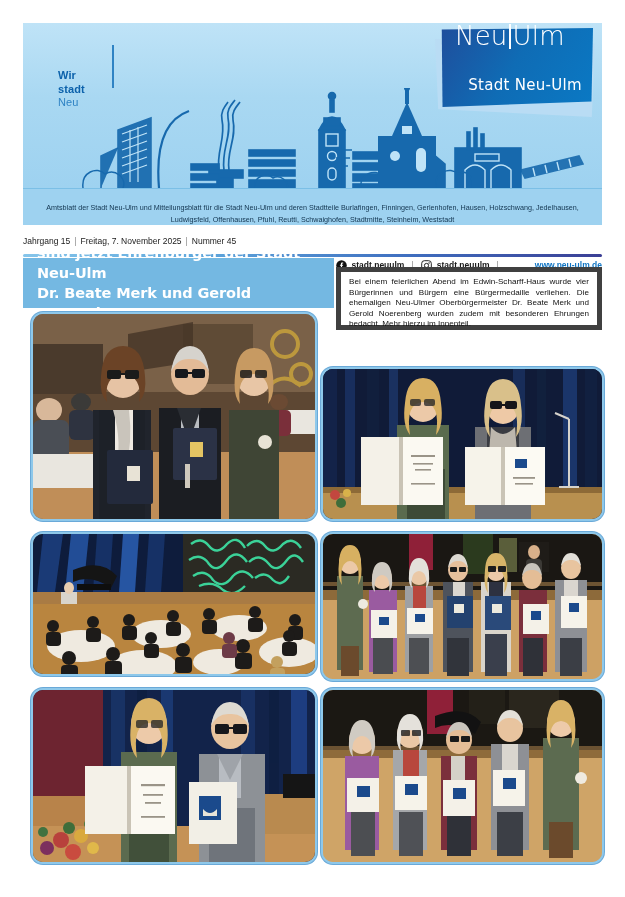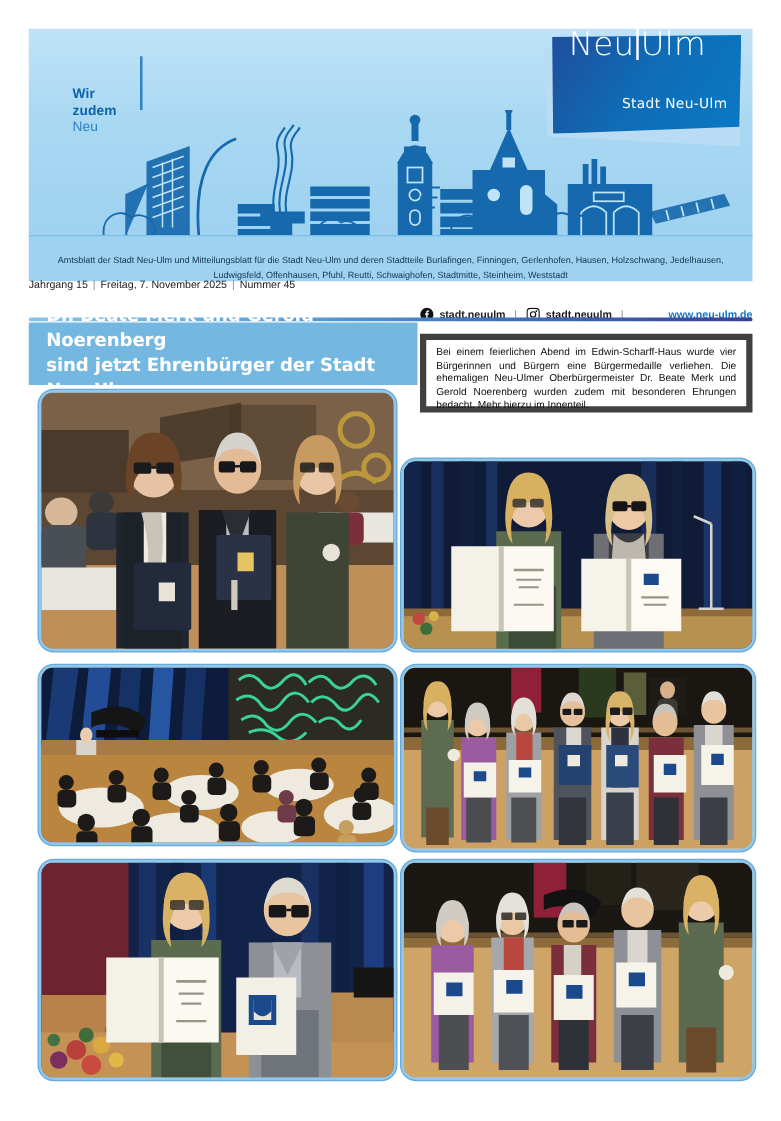--- a/index.html
+++ b/index.html
@@ -46,38 +46,38 @@
     position:absolute;left:28px;top:0;
     color:#fff;font-size:26px;line-height:27px;letter-spacing:.2px;
     font-family:"DejaVu Sans", sans-serif;font-weight:300;text-align:center;
   }
   .logo-word .bar{
     display:inline-block;width:2px;height:25px;background:#fff;
     vertical-align:-4px;margin:0 2px 0 1px;
   }
   .logo-sub{
     position:absolute;right:20px;top:53px;color:#fff;
-    font-size:11px;letter-spacing:.3px;
+    font-size:15px;letter-spacing:.3px;
     font-family:"DejaVu Sans", sans-serif;
   }
 
   
   .subband{
     position:absolute;left:23px;top:188px;width:579px;height:36px;
     background:#9ed2f0;border-top:1px solid #7bbfe6;
     display:flex;align-items:flex-end;justify-content:center;
   }
   .subband p{
     margin:0;text-align:center;color:#12344f;
     font-size:7.2px;line-height:11.5px;width:552px;
   }
 
   
   .inforow{
-    position:absolute;left:23px;top:215px;width:579px;height:24px;
+    position:absolute;left:23px;top:229px;width:579px;height:24px;
     display:flex;align-items:center;text-align:right;
   }
   .infoleft{font-size:8.5px;color:#1a1a1a;white-space:nowrap;}
   .infoleft .sep{color:#8a8a8a;margin:0 4px;}
   .inforight{
     margin-left:auto;display:flex;align-items:center;gap:5px;
     font-size:8.5px;font-weight:bold;color:#1a1a1a;white-space:nowrap;margin-top:48px;
   }
   .inforight .sep{color:#8a8a8a;font-weight:normal;margin:0 2px;}
   .inforight .url{color:#1276c4;padding-left:29px;}
@@ -126,21 +126,21 @@
 </style>
 </head>
 <body>
 
 <div class="page">
 
   <div class="masthead">
 
     <div class="claim">
       <div>Wir</div>
-      <div>zudem</div>
+      <div>stadt</div>
       <div class="l3">Neu</div>
     </div>
     <div class="claim-rule"></div>
 
     <svg class="skyline" viewBox="0 0 579 110" preserveAspectRatio="none">
       <g fill="none" stroke="#1769ad" stroke-width="1.6">
 
         <path d="M95 110 L95 52 L128 40 L128 110" fill="#1769ad" opacity=".92"></path>
         <path d="M78 110 L78 78 L95 70" fill="#1769ad" opacity=".92"></path>
         <g stroke="#bfe3f7" stroke-width="1.2">
@@ -275,22 +275,22 @@
       </svg>
       <span>stadt.neuulm</span>
       <span class="sep">|</span>
       <span class="url">www.neu-ulm.de</span>
     </div>
   </div>
 
   <div class="rule-blue"></div>
 
   <div class="headline">
+    <span>sind jetzt Ehrenbürger der Stadt Neu-Ulm</span>
     <span>Dr. Beate Merk und Gerold Noerenberg</span>
-    <span>sind jetzt Ehrenbürger der Stadt Neu-Ulm</span>
   </div>
 
   <div class="lead">
     <p>Bei einem feierlichen Abend im Edwin-Scharff-Haus wurde vier Bürgerinnen und Bürgern eine Bürgermedaille verliehen. Die ehemaligen Neu-Ulmer Oberbürgermeister Dr. Beate Merk und Gerold Noerenberg wurden zudem mit besonderen Ehrungen bedacht. Mehr hierzu im Innenteil.</p>
   </div>
 
   <div class="photo ph1">
     <svg viewBox="0 0 282 205" preserveAspectRatio="none" style="width:100%;height:100%;display:block;">
       <rect width="282" height="205" fill="#6d5541"></rect>
       <rect y="0" width="282" height="78" fill="#7a6148"></rect>

